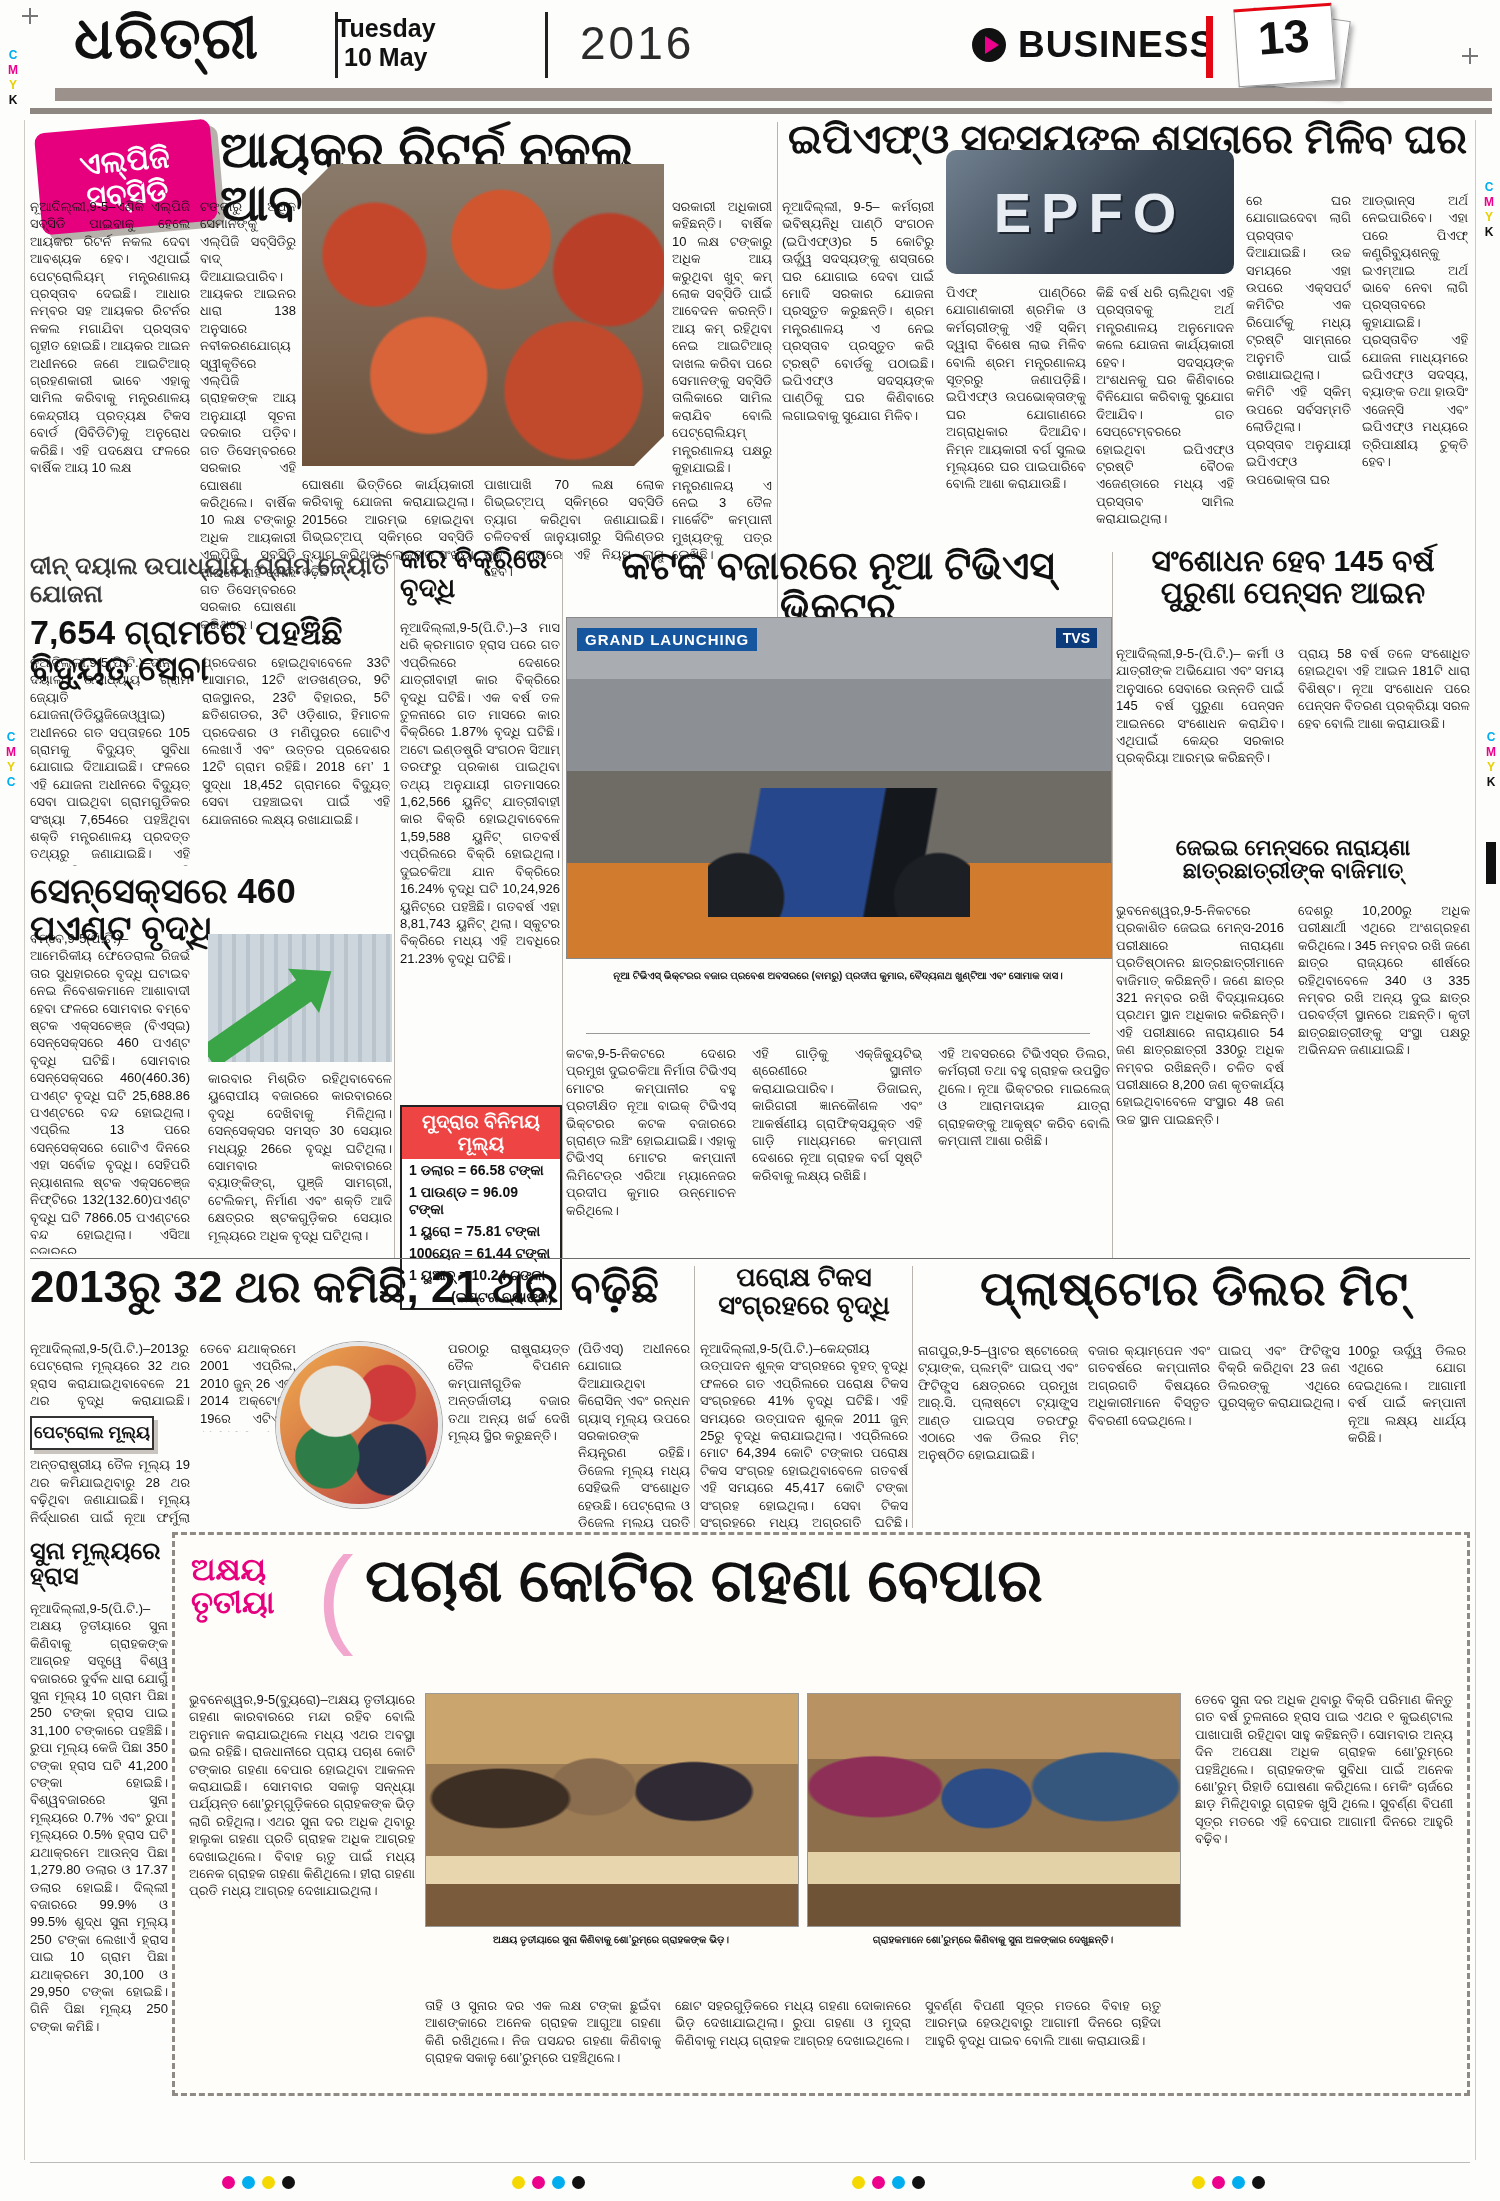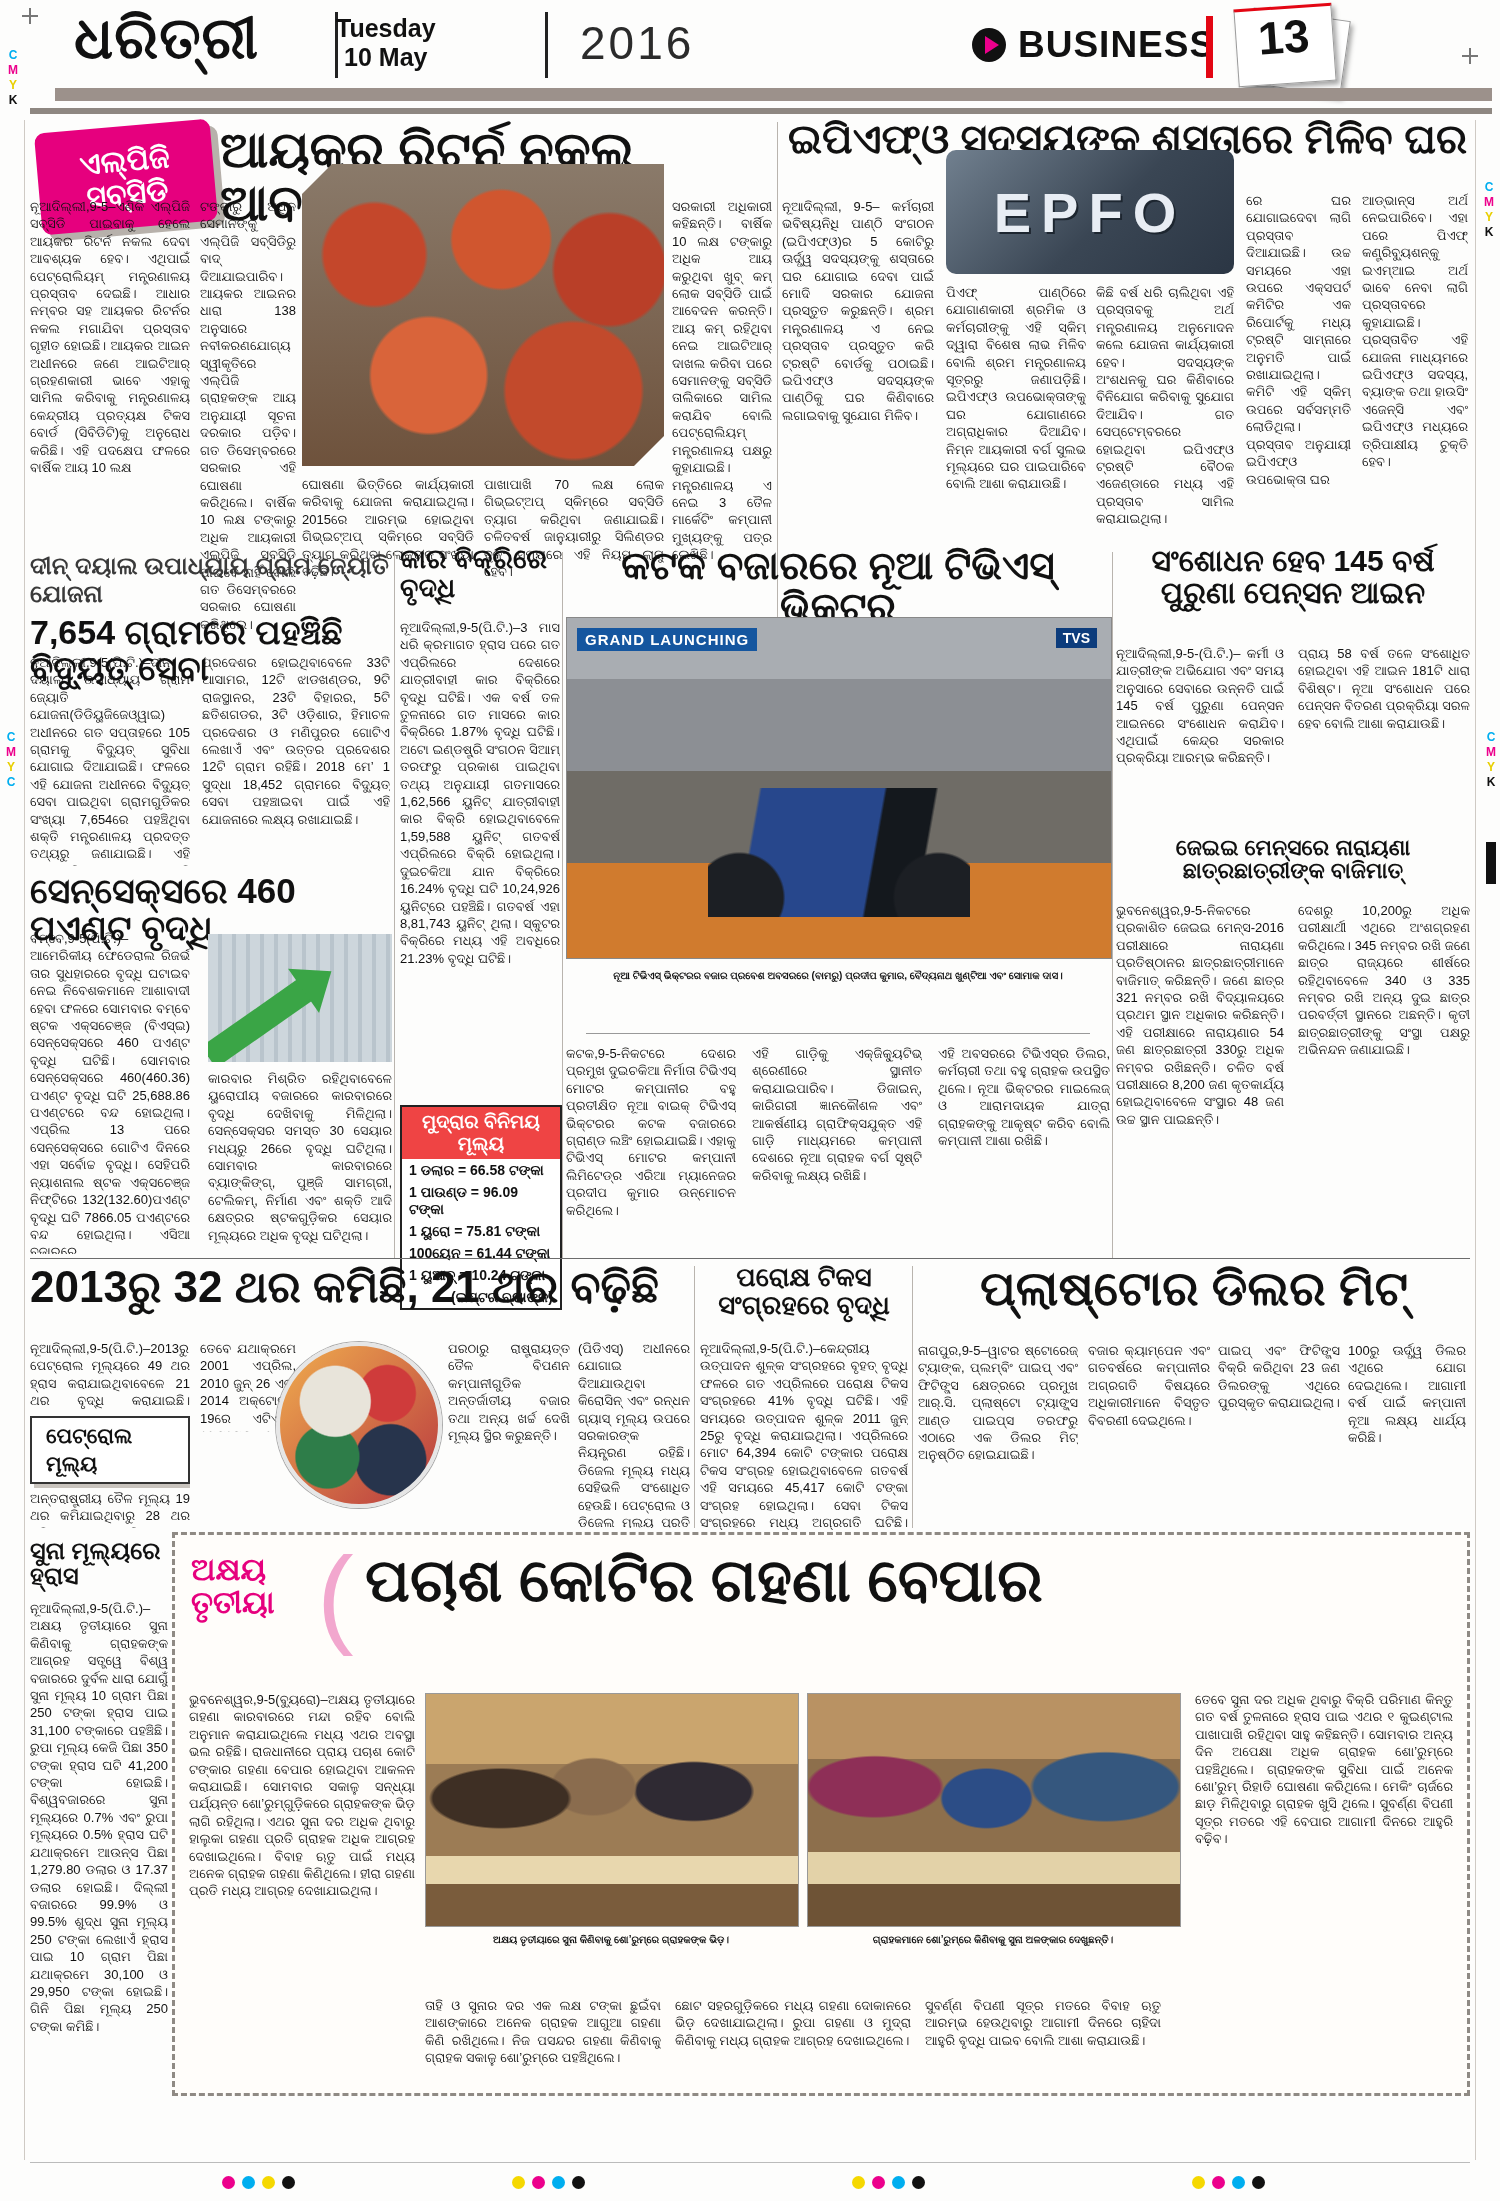--- a/index.html
+++ b/index.html
@@ -38,21 +38,21 @@
   .kicker{font-size:24px;font-weight:700;color:#3a3a3a;}
   .vrule{width:1px;background:#b9b4ae;}
   .hrule{height:1px;background:#6c6c6c;}
   .caption{font-size:10px;font-weight:700;text-align:center;line-height:1.3;}
   
   .lpgbadge{left:8px;top:8px;width:176px;height:102px;background:var(--pink,#e6007e);color:#fff;
     border-radius:10px;transform:rotate(-5deg);display:flex;flex-direction:column;align-items:center;
     justify-content:center;font-size:30px;font-weight:800;line-height:1.1;
     box-shadow:7px 7px 0 #b7b1ab;}
   .petrolbadge{display:inline-block;border:2px solid #333;box-shadow:4px 4px 0 #c9c4be;
-    padding:4px 14px;font-size:21px;font-weight:800;margin:6px 0;background:#fff;}
+    padding:4px 2px;font-size:17px;font-weight:800;margin:6px 0;background:#fff;}
   .akbadge{color:var(--pink,#e6007e);font-size:31px;font-weight:900;line-height:1.08;}
   .bigparen{font-size:110px;color:#f2a7ce;font-weight:400;line-height:.9;}
   
   .curbox{position:absolute;border:2px solid #222;background:#fff;}
   .curhead{background:#ef4444;color:#fff;font-size:19px;font-weight:800;text-align:center;padding:4px 12px;}
   .currow{font-size:14px;font-weight:700;padding:2.5px 7px;}
   .currow.last{text-align:right;font-weight:700;}
   
   .ph{position:absolute;overflow:hidden;}
   .ph-lpg{background:
@@ -245,21 +245,21 @@
   <div class="hl" style="font-size:22px;text-align:center;">ଜେଇଇ ମେନ୍ସରେ ନାରାୟଣା ଛାତ୍ରଛାତ୍ରୀଙ୍କ ବାଜିମାତ୍</div>
   <div class="col" style="left:0;top:66px;width:168px;height:352px;">ଭୁବନେଶ୍ୱର,9-5-ନିକଟରେ ପ୍ରକାଶିତ ଜେଇଇ ମେନ୍ସ-2016 ପରୀକ୍ଷାରେ ନାରାୟଣା ପ୍ରତିଷ୍ଠାନର ଛାତ୍ରଛାତ୍ରୀମାନେ ବାଜିମାତ୍ କରିଛନ୍ତି। ଜଣେ ଛାତ୍ର 321 ନମ୍ବର ରଖି ବିଦ୍ୟାଳୟରେ ପ୍ରଥମ ସ୍ଥାନ ଅଧିକାର କରିଛନ୍ତି। ଏହି ପରୀକ୍ଷାରେ ନାରାୟଣାର 54 ଜଣ ଛାତ୍ରଛାତ୍ରୀ 330ରୁ ଅଧିକ ନମ୍ବର ରଖିଛନ୍ତି। ଚଳିତ ବର୍ଷ ପରୀକ୍ଷାରେ 8,200 ଜଣ କୃତକାର୍ଯ୍ୟ ହୋଇଥିବାବେଳେ ସଂସ୍ଥାର 48 ଜଣ ଉଚ୍ଚ ସ୍ଥାନ ପାଇଛନ୍ତି।</div>
   <div class="col" style="left:182px;top:66px;width:172px;height:352px;">ଦେଶରୁ 10,200ରୁ ଅଧିକ ପରୀକ୍ଷାର୍ଥୀ ଏଥିରେ ଅଂଶଗ୍ରହଣ କରିଥିଲେ। 345 ନମ୍ବର ରଖି ଜଣେ ଛାତ୍ର ରାଜ୍ୟରେ ଶୀର୍ଷରେ ରହିଥିବାବେଳେ 340 ଓ 335 ନମ୍ବର ରଖି ଅନ୍ୟ ଦୁଇ ଛାତ୍ର ପରବର୍ତ୍ତୀ ସ୍ଥାନରେ ଅଛନ୍ତି। କୃତୀ ଛାତ୍ରଛାତ୍ରୀଙ୍କୁ ସଂସ୍ଥା ପକ୍ଷରୁ ଅଭିନନ୍ଦନ ଜଣାଯାଇଛି।</div>
 </div>
 
 <div class="abs hrule" style="left:30px;top:1258px;width:1440px;"></div>
 
 <div class="art" style="left:30px;top:1264px;width:660px;height:266px;">
   <div class="hl" style="font-size:44px;">2013ରୁ 32 ଥର କମିଛି, 21 ଥର ବଢ଼ିଛି</div>
   <div class="col" style="left:0;top:76px;width:160px;height:188px;">
-    <span>ନୂଆଦିଲ୍ଲୀ,9-5(ପି.ଟି.)–2013ରୁ ପେଟ୍ରୋଲ ମୂଲ୍ୟରେ 49 ଥର ହ୍ରାସ କରାଯାଇଥିବାବେଳେ 21 ଥର ବୃଦ୍ଧି କରାଯାଇଛି।</span>
+    <span>ନୂଆଦିଲ୍ଲୀ,9-5(ପି.ଟି.)–2013ରୁ ପେଟ୍ରୋଲ ମୂଲ୍ୟରେ 32 ଥର ହ୍ରାସ କରାଯାଇଥିବାବେଳେ 21 ଥର ବୃଦ୍ଧି କରାଯାଇଛି।</span>
     <span class="petrolbadge">ପେଟ୍ରୋଲ ମୂଲ୍ୟ</span>
     <span>ଅନ୍ତରାଷ୍ଟ୍ରୀୟ ତୈଳ ମୂଲ୍ୟ 19 ଥର କମିଯାଇଥିବାରୁ 28 ଥର ବଢ଼ିଥିବା ଜଣାଯାଇଛି। ମୂଲ୍ୟ ନିର୍ଦ୍ଧାରଣ ପାଇଁ ନୂଆ ଫର୍ମୁଲା ଆସିଛି।</span>
   </div>
   <div class="col" style="left:170px;top:76px;width:96px;height:92px;">ତେବେ ଯଥାକ୍ରମେ 2001 ଏପ୍ରିଲ, 2010 ଜୁନ୍ 26 ଏବଂ 2014 ଅକ୍ଟୋବର 19ରେ ଏଟିଏଫ୍, ପେଟ୍ରୋଲ ମୂଲ୍ୟ ନିୟନ୍ତ୍ରଣ ମୁକ୍ତ ହୋଇଥିଲା।</div>
   <div class="ph ph-pump" style="left:246px;top:78px;width:158px;height:158px;"></div>
   <div class="col" style="left:418px;top:76px;width:122px;height:188px;">ପରଠାରୁ ରାଷ୍ଟ୍ରାୟତ୍ତ ତୈଳ ବିପଣନ କମ୍ପାନୀଗୁଡିକ ଅନ୍ତର୍ଜାତୀୟ ବଜାର ତଥା ଅନ୍ୟ ଖର୍ଚ୍ଚ ଦେଖି ମୂଲ୍ୟ ସ୍ଥିର କରୁଛନ୍ତି।</div>
   <div class="col" style="left:548px;top:76px;width:112px;height:188px;">(ପିଡିଏସ୍) ଅଧୀନରେ ଯୋଗାଇ ଦିଆଯାଉଥିବା କିରୋସିନ୍ ଏବଂ ରନ୍ଧନ ଗ୍ୟାସ୍ ମୂଲ୍ୟ ଉପରେ ସରକାରଙ୍କ ନିୟନ୍ତ୍ରଣ ରହିଛି। ଡିଜେଲ ମୂଲ୍ୟ ମଧ୍ୟ ସେହିଭଳି ସଂଶୋଧିତ ହେଉଛି। ପେଟ୍ରୋଲ ଓ ଡିଜେଲ ମୂଲ୍ୟ ପ୍ରତି 15 ଦିନରେ ସମୀକ୍ଷା କରାଯାଉଛି।</div>
 </div>
 
 <div class="abs vrule" style="left:694px;top:1266px;height:262px;"></div>

